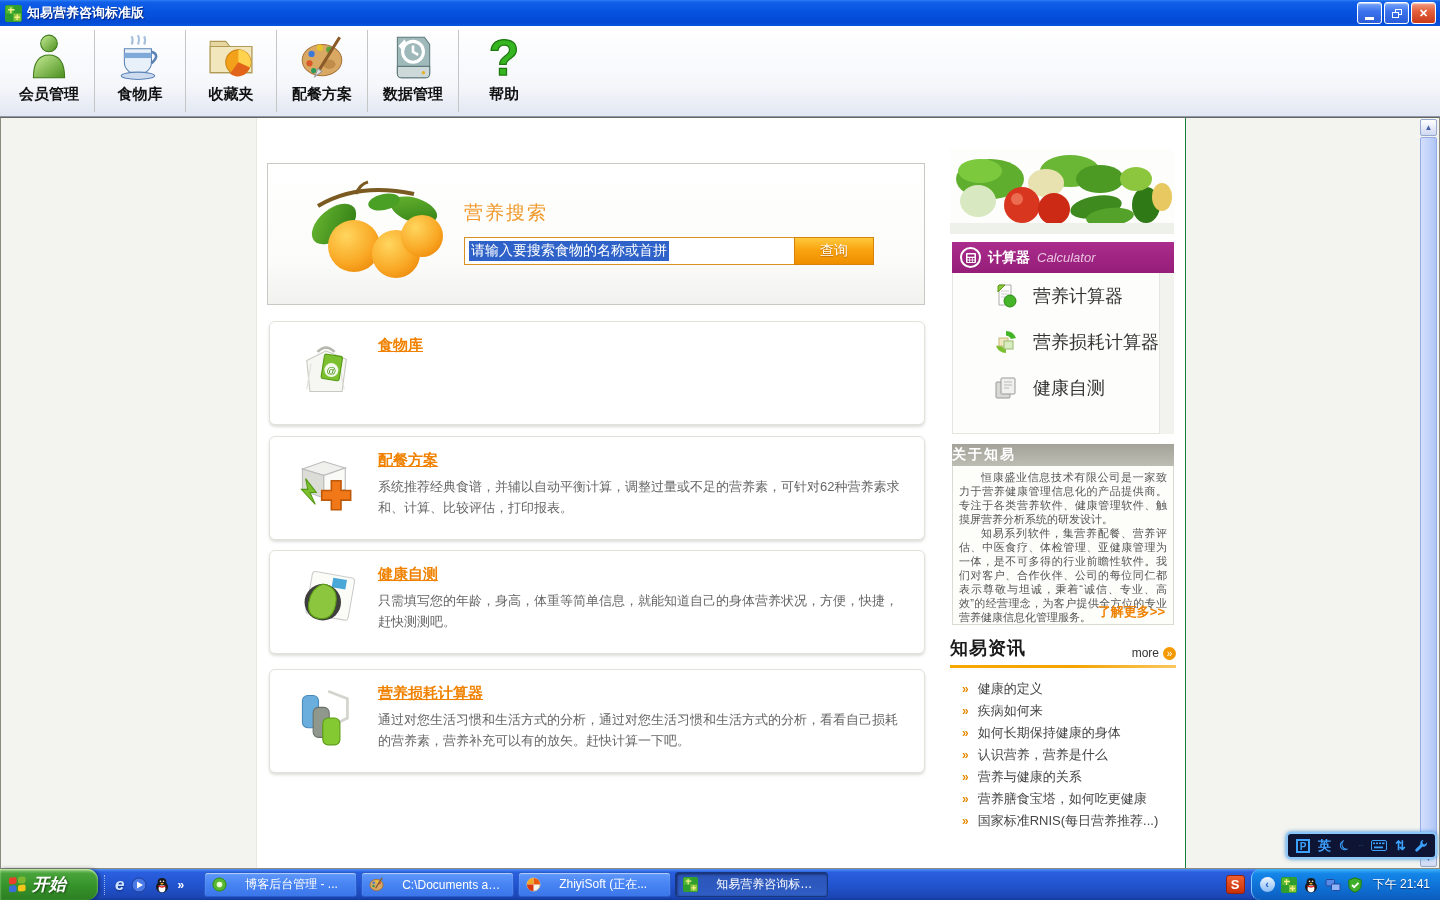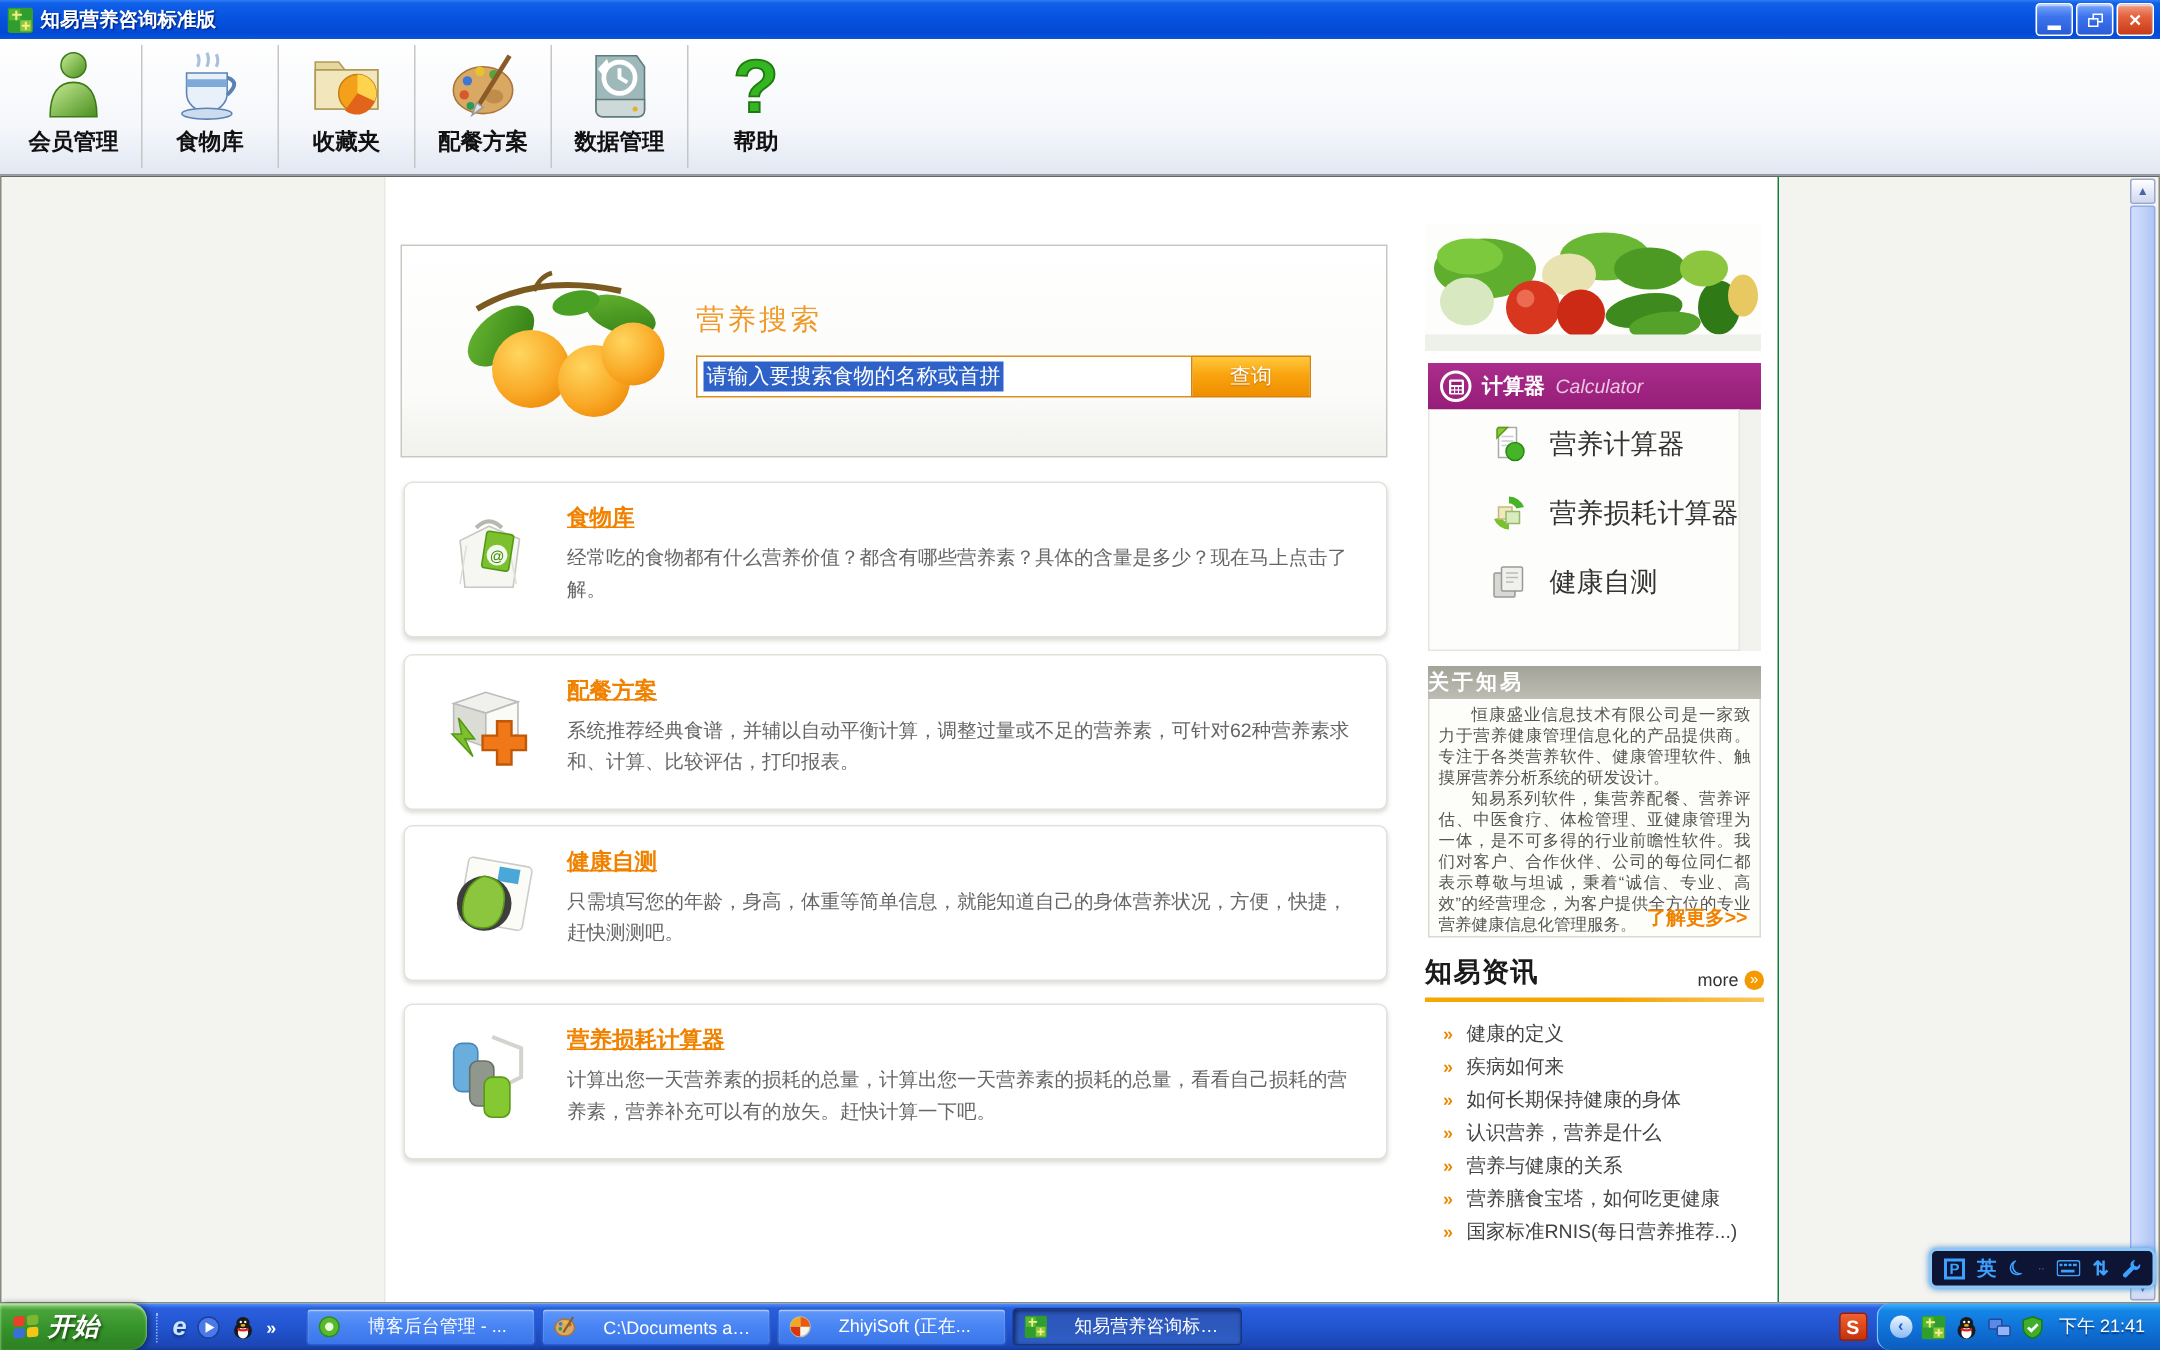--- a/index.html
+++ b/index.html
@@ -290,21 +290,20 @@
         <svg class="fico" viewBox="0 0 56 56">
             <path d="M10 20 L28 11 L47 19 L43 49 L13 49 Z" fill="#f6f6f2" stroke="#c8c8c0"></path>
             <path d="M14 23 l-4 24 M40 22 l5 25" stroke="#e0e0da" fill="none"></path>
             <rect x="25" y="15" width="17" height="23" rx="2" transform="rotate(9 33 26)" fill="#7cc030" stroke="#539a12"></rect>
             <circle cx="33" cy="29" r="6.5" fill="#ffffff" opacity="0.9"></circle>
             <text x="33" y="32.5" font-size="9" text-anchor="middle" fill="#3c8a0a">@</text>
             <path d="M20 12 q8 -8 16 0" fill="none" stroke="#b8b8b0" stroke-width="2.5"></path>
           </svg>
         <div class="ftxt">
           <a class="ftitle">食物库</a>
-          <div class="fdesc">经常吃的食物都有什么营养价值？都含有哪些营养素？具体的含量是多少？现在马上点击了解。</div>
         </div>
       </div>
 
       <div class="feature" style="top:318px;">
         <svg class="fico" viewBox="0 0 56 56">
             <path d="M6 14 L26 7 L46 13 L26 20 Z" fill="#f0f0ec" stroke="#bbb"></path>
             <path d="M6 14 L6 34 L26 41 L26 20 Z" fill="#dcdcd6" stroke="#bbb"></path>
             <path d="M46 13 L46 33 L26 41 L26 20 Z" fill="#fafaf6" stroke="#bbb"></path>
             <path d="M9 23 l10 13 h-6 l5 11 -13 -14 h6 z" fill="#7cc030" stroke="#539a12"></path>
             <path d="M33 25 h9 v9 h9 v9 h-9 v9 h-9 v-9 h-9 v-9 h9 z" fill="#f07818" stroke="#c05808" stroke-width="1.5"></path>
@@ -330,21 +329,21 @@
 
       <div class="feature" style="top:551px;">
         <svg class="fico" viewBox="0 0 56 56">
             <path d="M30 4 l18 7 v18 l-18 9 -14 -7" fill="none" stroke="#d4d4ce" stroke-width="2.5"></path>
             <rect x="6" y="8" width="15" height="30" rx="5" fill="#6aaede" stroke="#4888b8"></rect>
             <rect x="16" y="19" width="15" height="28" rx="5" fill="#90988e" stroke="#687068"></rect>
             <rect x="25" y="29" width="16" height="25" rx="5" fill="#84c832" stroke="#5a9a14"></rect>
           </svg>
         <div class="ftxt">
           <a class="ftitle">营养损耗计算器</a>
-          <div class="fdesc">计算出您一天营养素的损耗的总量，计算出您一天营养素的损耗的总量，看看自己损耗的营养素，营养补充可以有的放矢。赶快计算一下吧。</div>
+          <div class="fdesc">通过对您生活习惯和生活方式的分析，通过对您生活习惯和生活方式的分析，看看自己损耗的营养素，营养补充可以有的放矢。赶快计算一下吧。</div>
         </div>
       </div>
 
       <svg class="veg-banner" viewBox="0 0 224 85">
         <rect width="224" height="85" fill="#fdfdfb"></rect>
         <ellipse cx="40" cy="30" rx="34" ry="20" fill="#5fae2e"></ellipse>
         <ellipse cx="30" cy="22" rx="22" ry="12" fill="#7cc93e"></ellipse>
         <ellipse cx="120" cy="22" rx="30" ry="16" fill="#69b735"></ellipse>
         <ellipse cx="150" cy="30" rx="24" ry="14" fill="#4c9a24"></ellipse>
         <ellipse cx="96" cy="34" rx="18" ry="14" fill="#e8e2b0"></ellipse>

